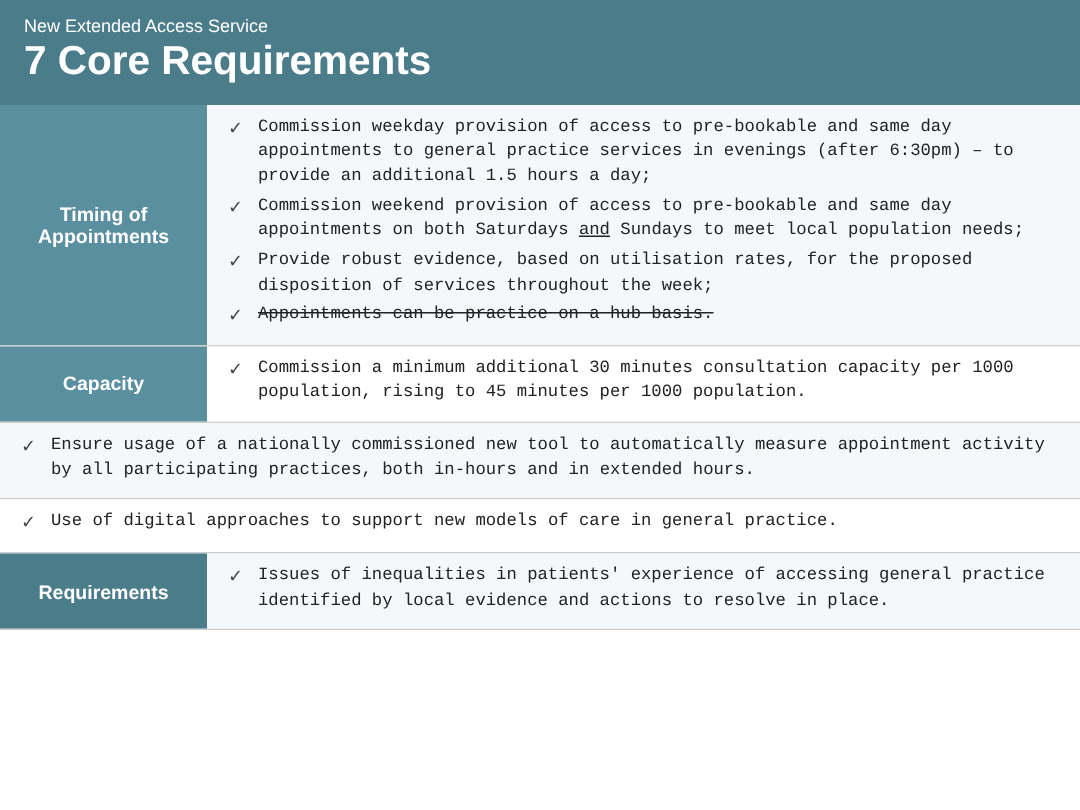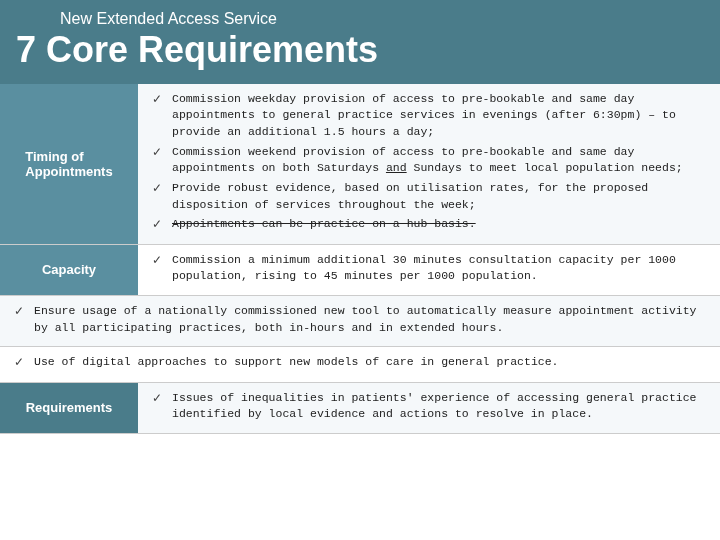--- a/index.html
+++ b/index.html
@@ -10,27 +10,26 @@
       overflow: hidden;
       background: #fff;
     }
 
     .header {
       background: #4a7c8a;
       color: white;
       padding: 10px 16px 14px 16px;
     }
     .header-subtitle {
-      font-size: 16px;
+      font-size: 12px;
       font-weight: normal;
       margin-bottom: 2px;
-      margin-left: 44px;
     }
     .header-title {
-      font-size: 36px;
+      font-size: 27px;
       font-weight: bold;
       line-height: 1.1;
     }
 
     .content {
       display: flex;
       flex-direction: column;
       width: 100%;
     }
 
@@ -41,21 +40,21 @@
     }
 
     .row-label {
       width: 138px;
       min-width: 138px;
       background: #6a9bab;
       color: white;
       display: flex;
       align-items: center;
       justify-content: center;
-      text-align: left;
+      text-align: center;
       font-size: 13px;
       font-weight: bold;
       padding: 8px 6px;
     }
 
     .row-content {
       flex: 1;
       padding: 7px 14px;
       font-size: 11.5px;
       color: #222;

